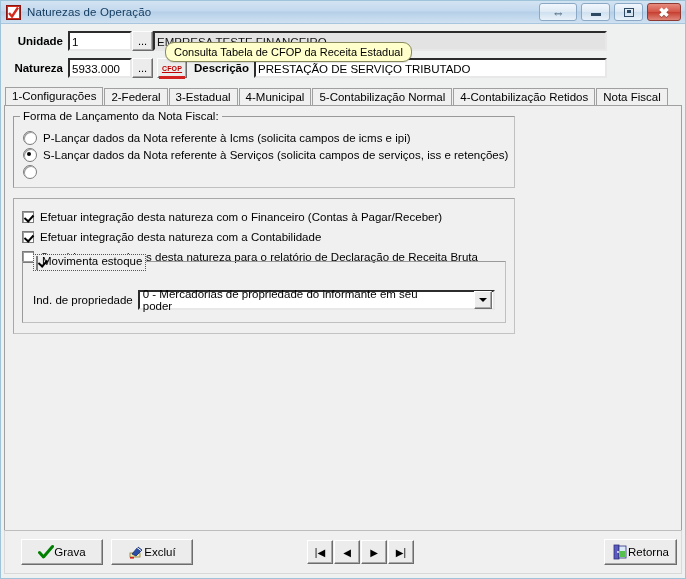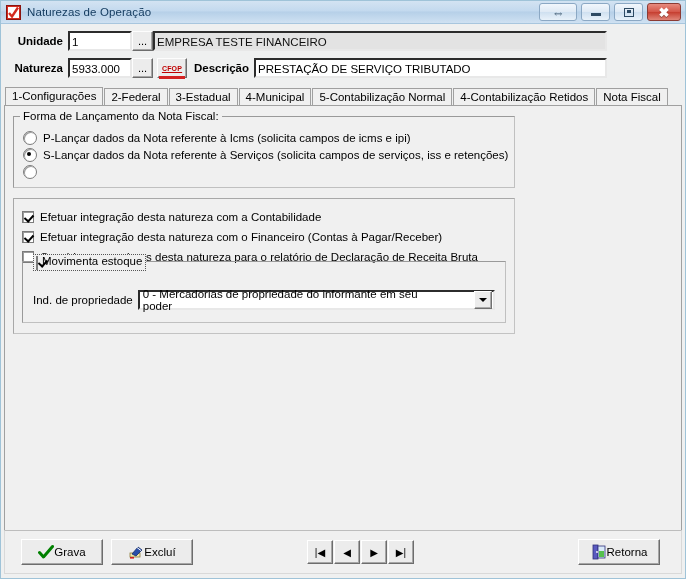--- a/index.html
+++ b/index.html
@@ -372,21 +372,21 @@
     display: flex;
     align-items: center;
     justify-content: center;
     font-size: 11.5px;
     color: #000;
     padding: 0 8px;
     white-space: nowrap;
   }
   .btn-grava { margin-left: 16px; width: 82px; }
   .btn-exclui { margin-left: 8px; width: 82px; }
-  .btn-retorna { position: absolute; right: 21px; width: 82px; }
+  .btn-retorna { position: absolute; right: 4px; width: 73px; }
   .navgroup { position: absolute; left: 302px; display: flex; }
   .navbtn {
     box-sizing: border-box;
     width: 26px; height: 24px;
     background: #ececec;
     border: 1px solid #ffffff;
     border-right-color: #6d6d6d;
     border-bottom-color: #6d6d6d;
     box-shadow: inset -1px -1px 0 #a6a6a6;
     display: flex; align-items: center; justify-content: center;
@@ -441,20 +441,23 @@
       <div class="txtbox code-box">5933.000</div>
       <div class="ell-btn">...</div>
       <div class="cfop-btn">
         <span class="cfop-text">CFOP</span>
         <span class="cfop-underline"></span>
       </div>
       <div class="flabel lbl-descricao">Descrição</div>
       <div class="txtbox descr-box">PRESTAÇÃO DE SERVIÇO TRIBUTADO</div>
     </div>
 
+    <div class="tooltip">
+      <span>Consulta Tabela de CFOP da Receita Estadual</span>
+    </div>
     <svg class="tooltip-tail" width="50" height="36" viewBox="0 0 50 36" style="left:166px; top:36px;">
       <path d="M20 0 L2 34 L10 6 Z" fill="#ffffcc" stroke="#8a8a5c" stroke-width="1"></path>
     </svg>
   </div>
 
   <div class="tabstrip">
     <div class="tab active">
       <span>1-Configurações</span>
     </div>
     <div class="tab">
@@ -495,26 +498,26 @@
           <span class="radio"></span>
         </div>
       </div>
     </div>
 
     <div class="groupbox gb-options">
       <div class="opt-list">
 
         <div class="check-row">
           <span class="checkbox checked"></span>
-          <span>Efetuar integração desta natureza com a Contabilidade</span>
+          <span>Efetuar integração desta natureza com o Financeiro (Contas à Pagar/Receber)</span>
         </div>
 
         <div class="check-row">
           <span class="checkbox checked"></span>
-          <span>Efetuar integração desta natureza com o Financeiro (Contas à Pagar/Receber)</span>
+          <span>Efetuar integração desta natureza com a Contabilidade</span>
         </div>
 
         <div class="check-row">
           <span class="checkbox"></span>
           <span>Considerar os valores desta natureza para o relatório de Declaração de Receita Bruta</span>
         </div>
       </div>
 
       <div class="groupbox gb-estoque">
         <div class="gb-title">

